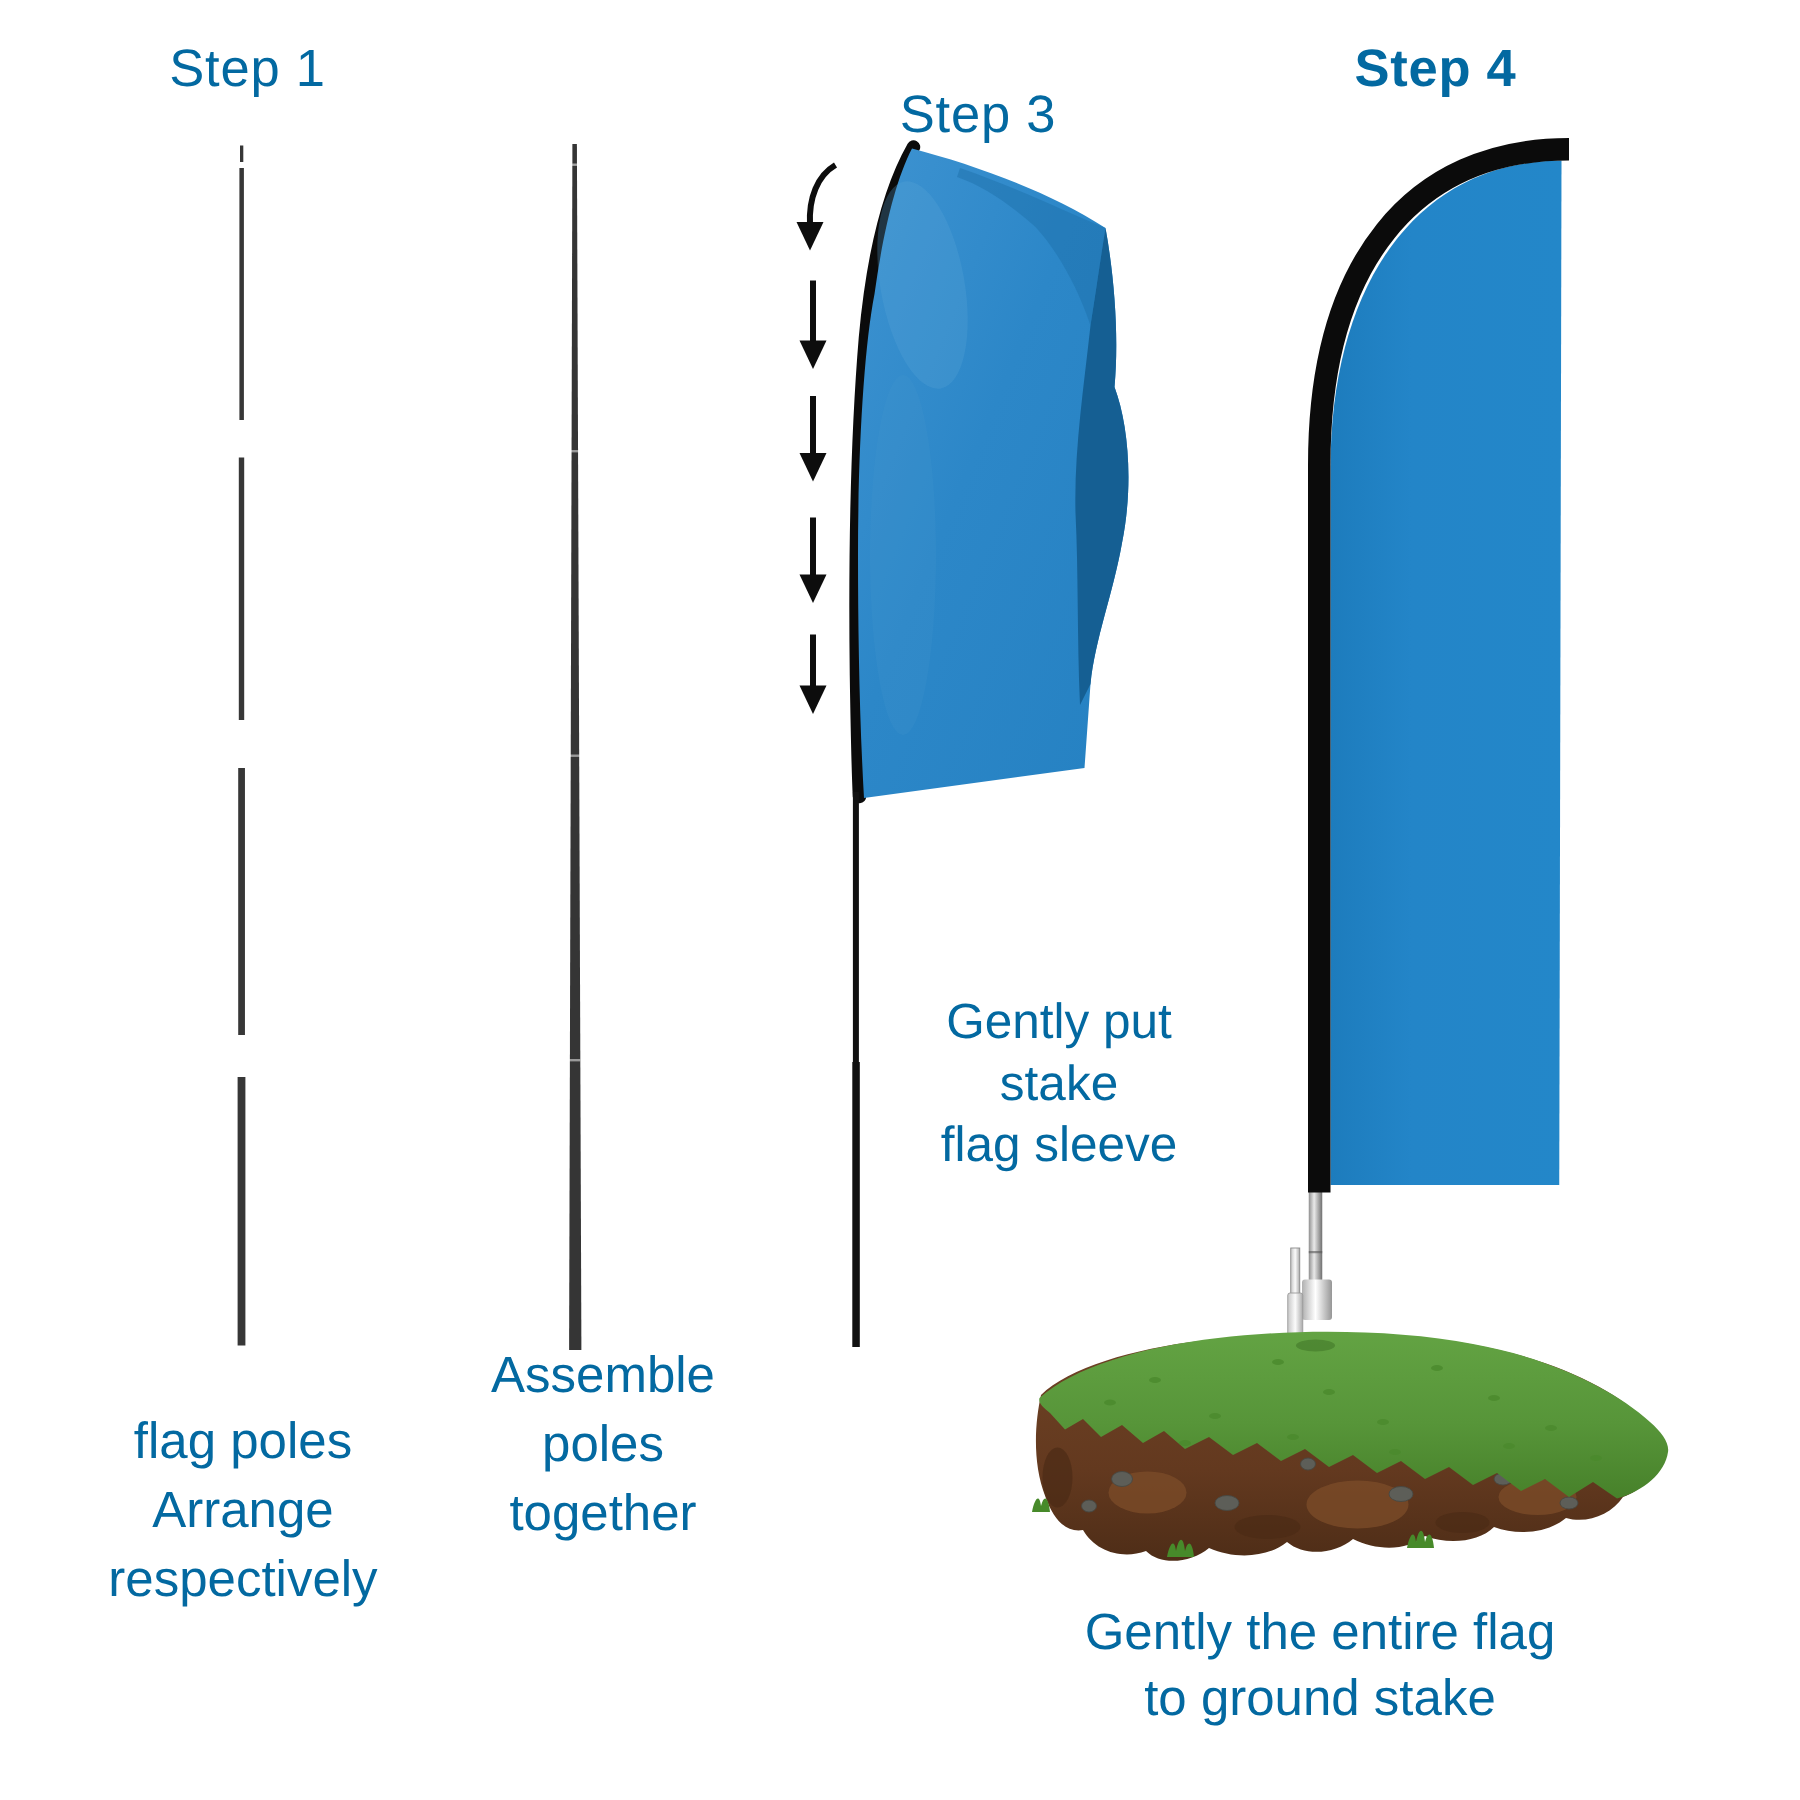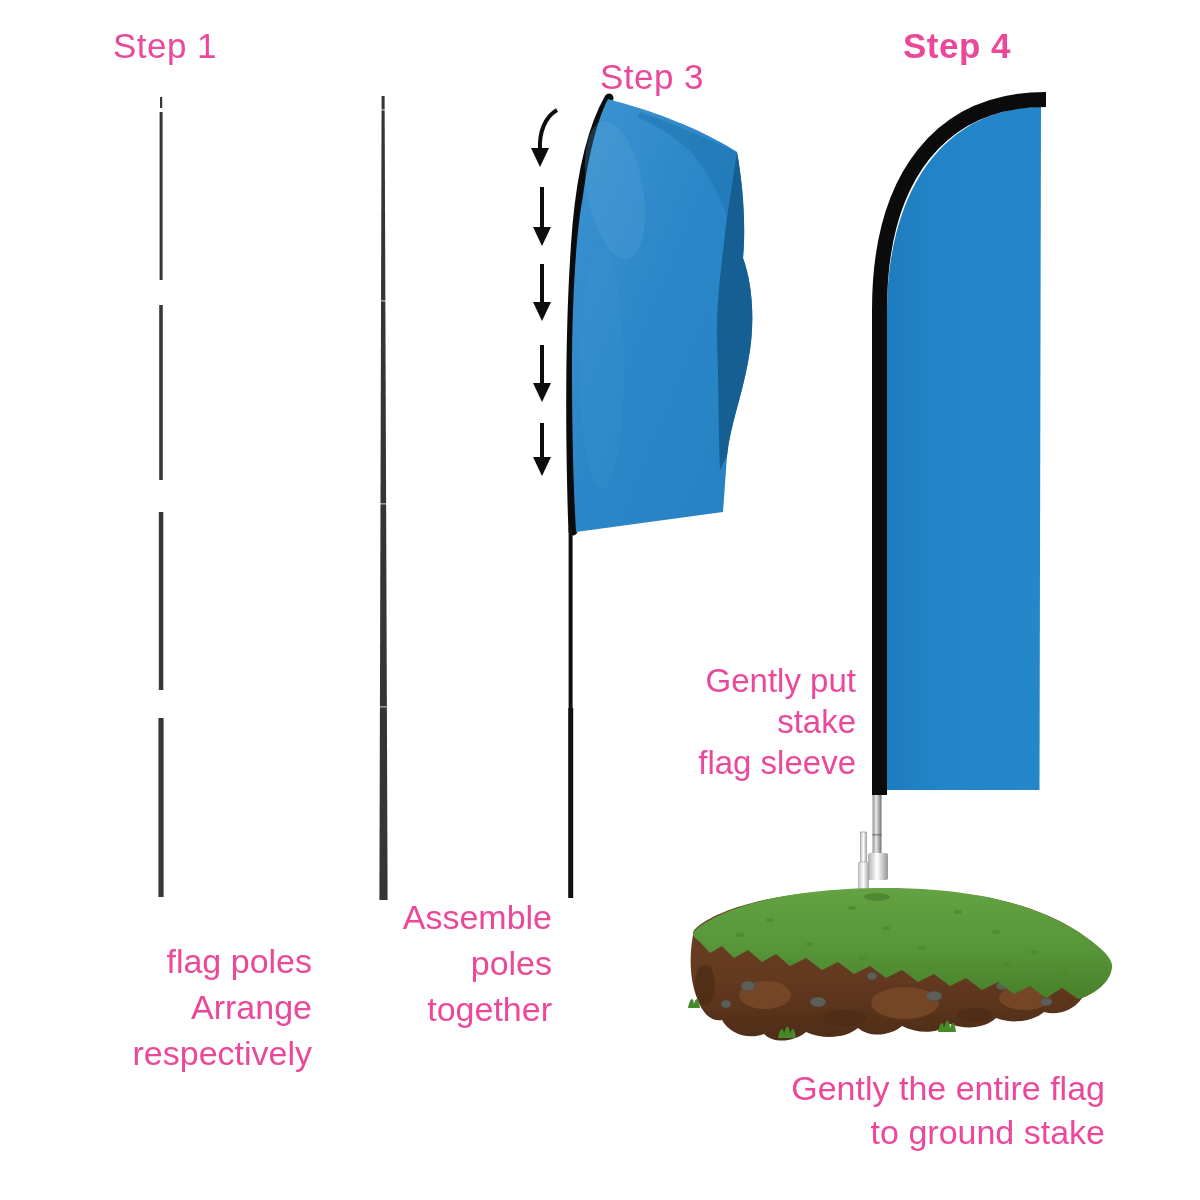--- a/index.html
+++ b/index.html
@@ -1,26 +1,26 @@
 <!DOCTYPE html>
 <html><head>
 <meta charset="utf-8">
 <style>
   html,body{margin:0;padding:0;background:#ffffff;}
   .canvas{
     position:relative;width:1200px;height:1200px;background:#ffffff;
-    font-family:"Liberation Sans",sans-serif;color:#ec4899;overflow:hidden;
+    font-family:"Liberation Sans",sans-serif;color:#0369a1;overflow:hidden;
   }
   .gfx{position:absolute;left:0;top:0;width:1200px;height:1200px;}
   .step-label{
     position:absolute;width:220px;text-align:center;
     font-size:35px;font-weight:400;letter-spacing:.5px;top:26px;
   }
   .caption{
-    position:absolute;text-align:right;font-size:34px;line-height:46px;font-weight:400;
+    position:absolute;text-align:center;font-size:34px;line-height:46px;font-weight:400;
   }
   .caption-step3{font-size:33px;line-height:41px;}
   .caption-step4{line-height:44px;}
 </style>
 </head>
 <body>
 
 <div class="canvas">
 
   <svg class="gfx" viewBox="0 0 1200 1200" aria-hidden="true">

